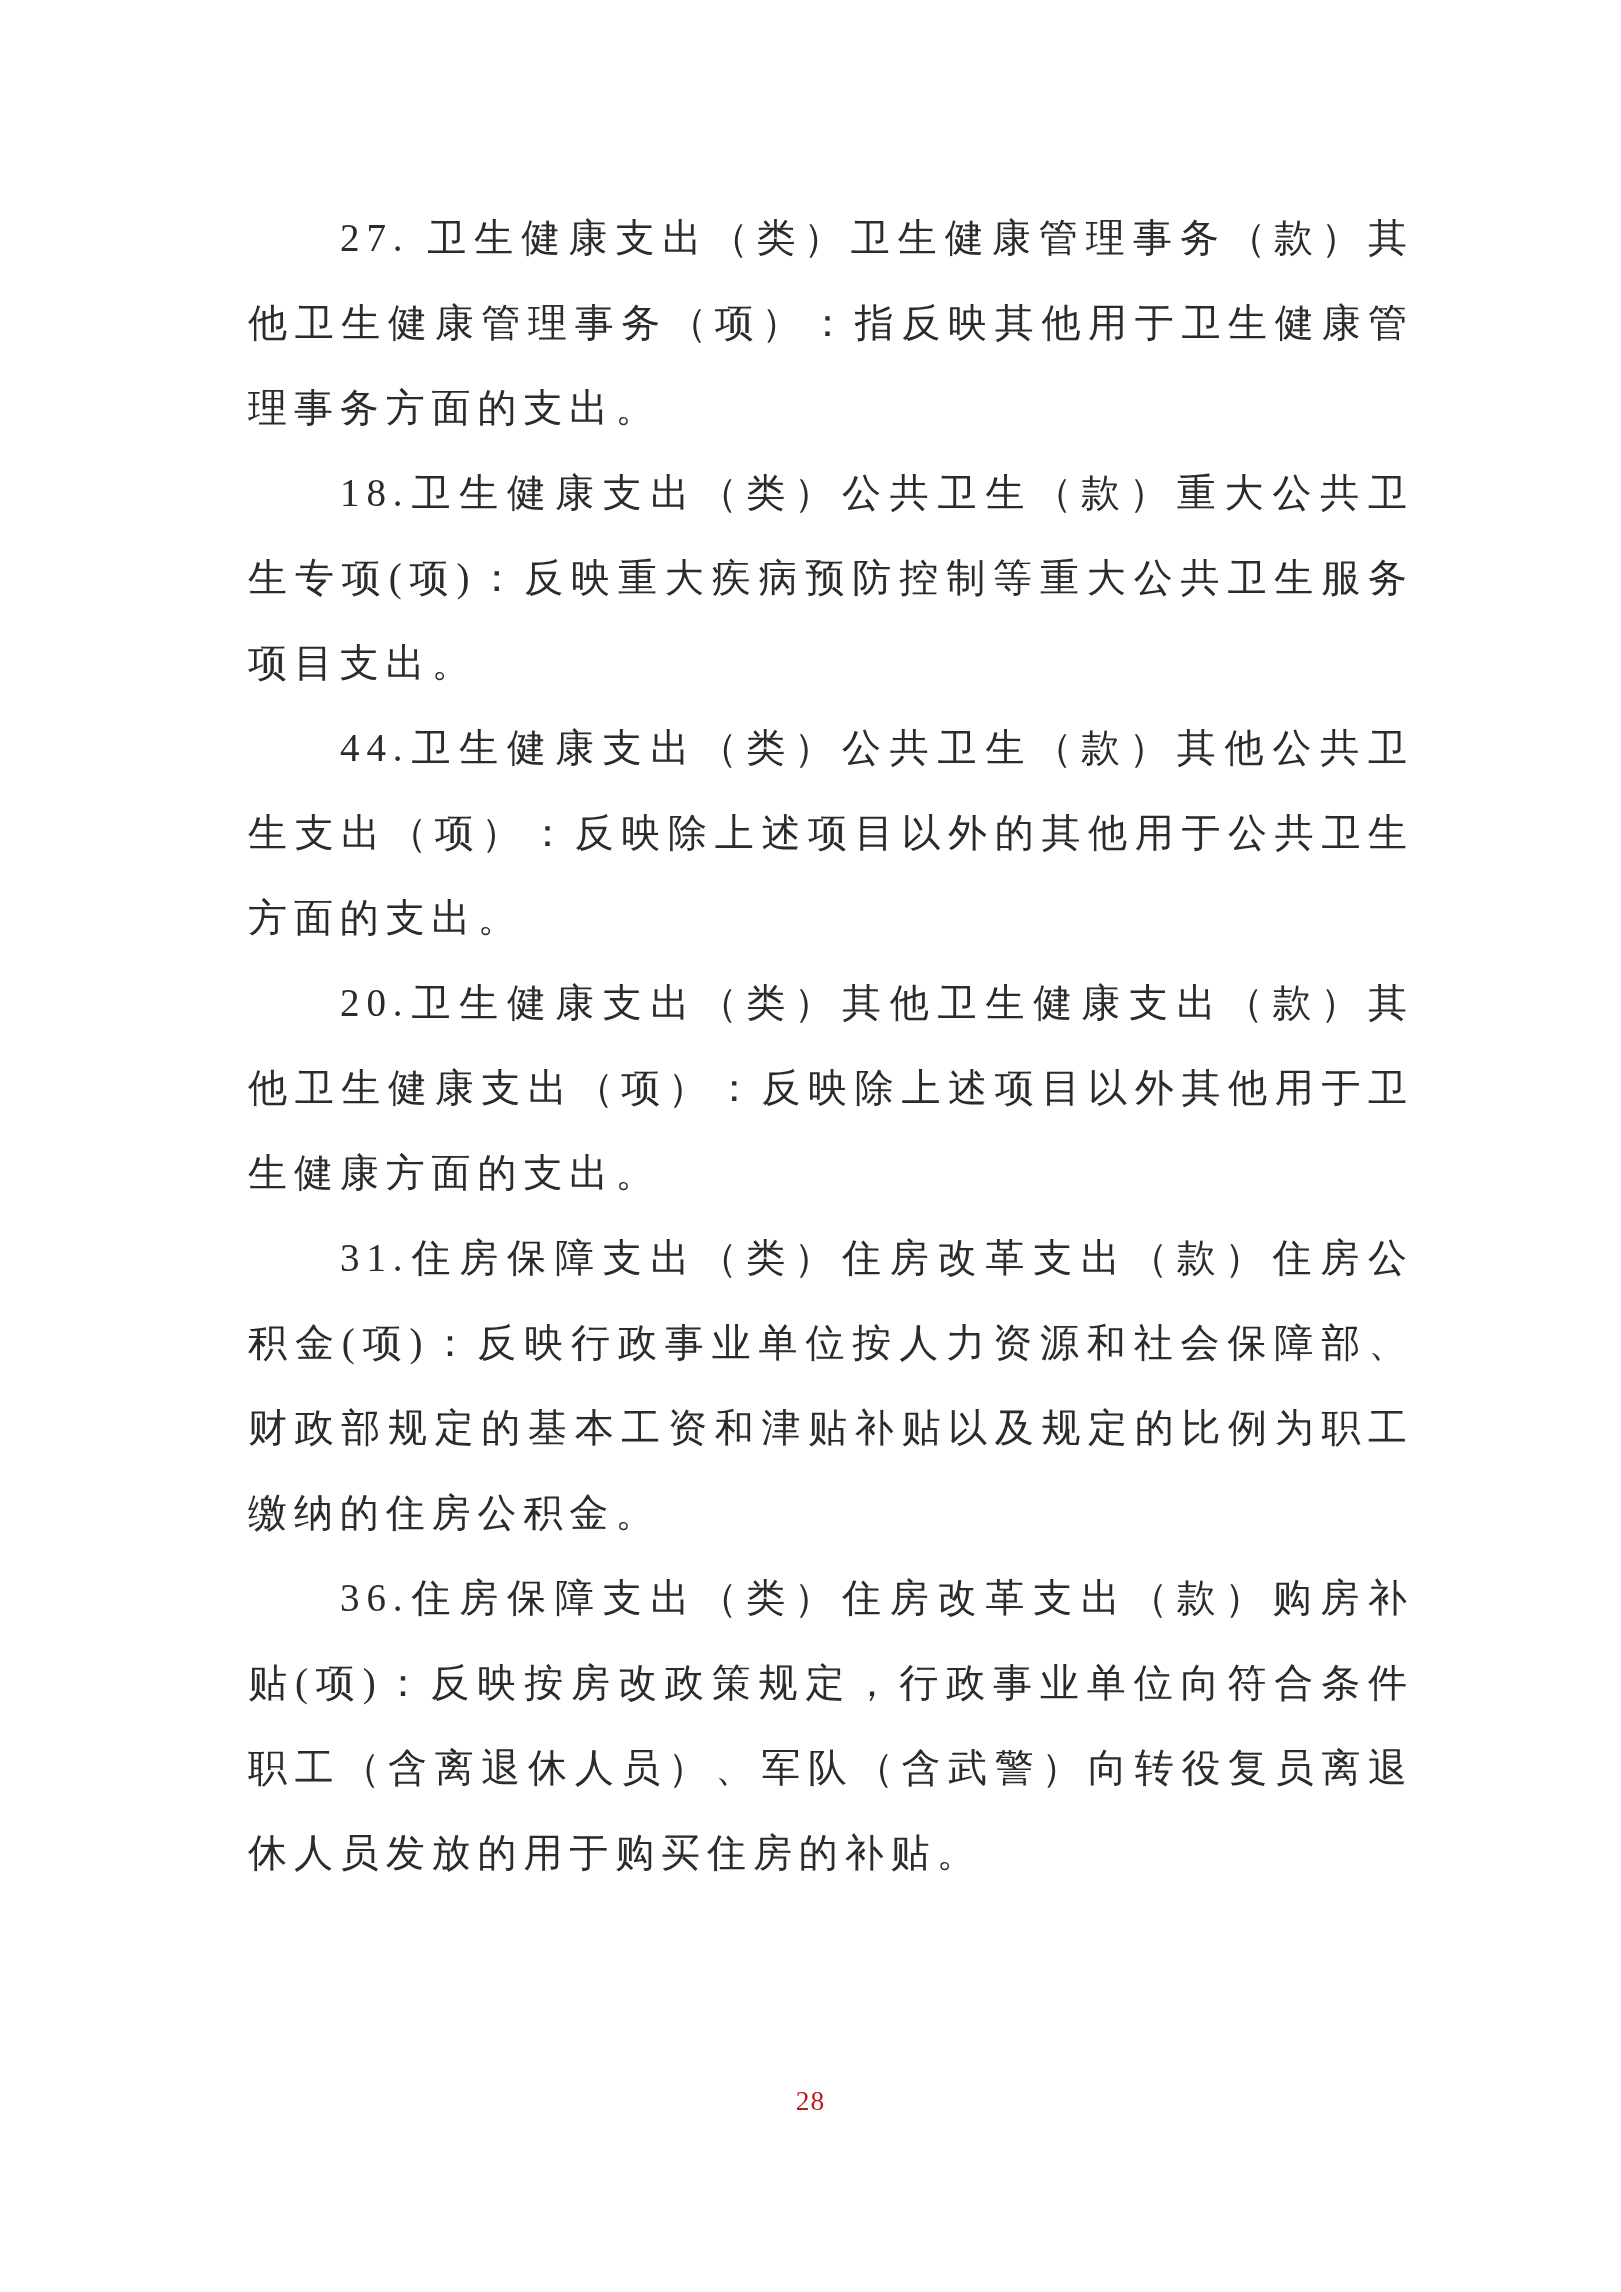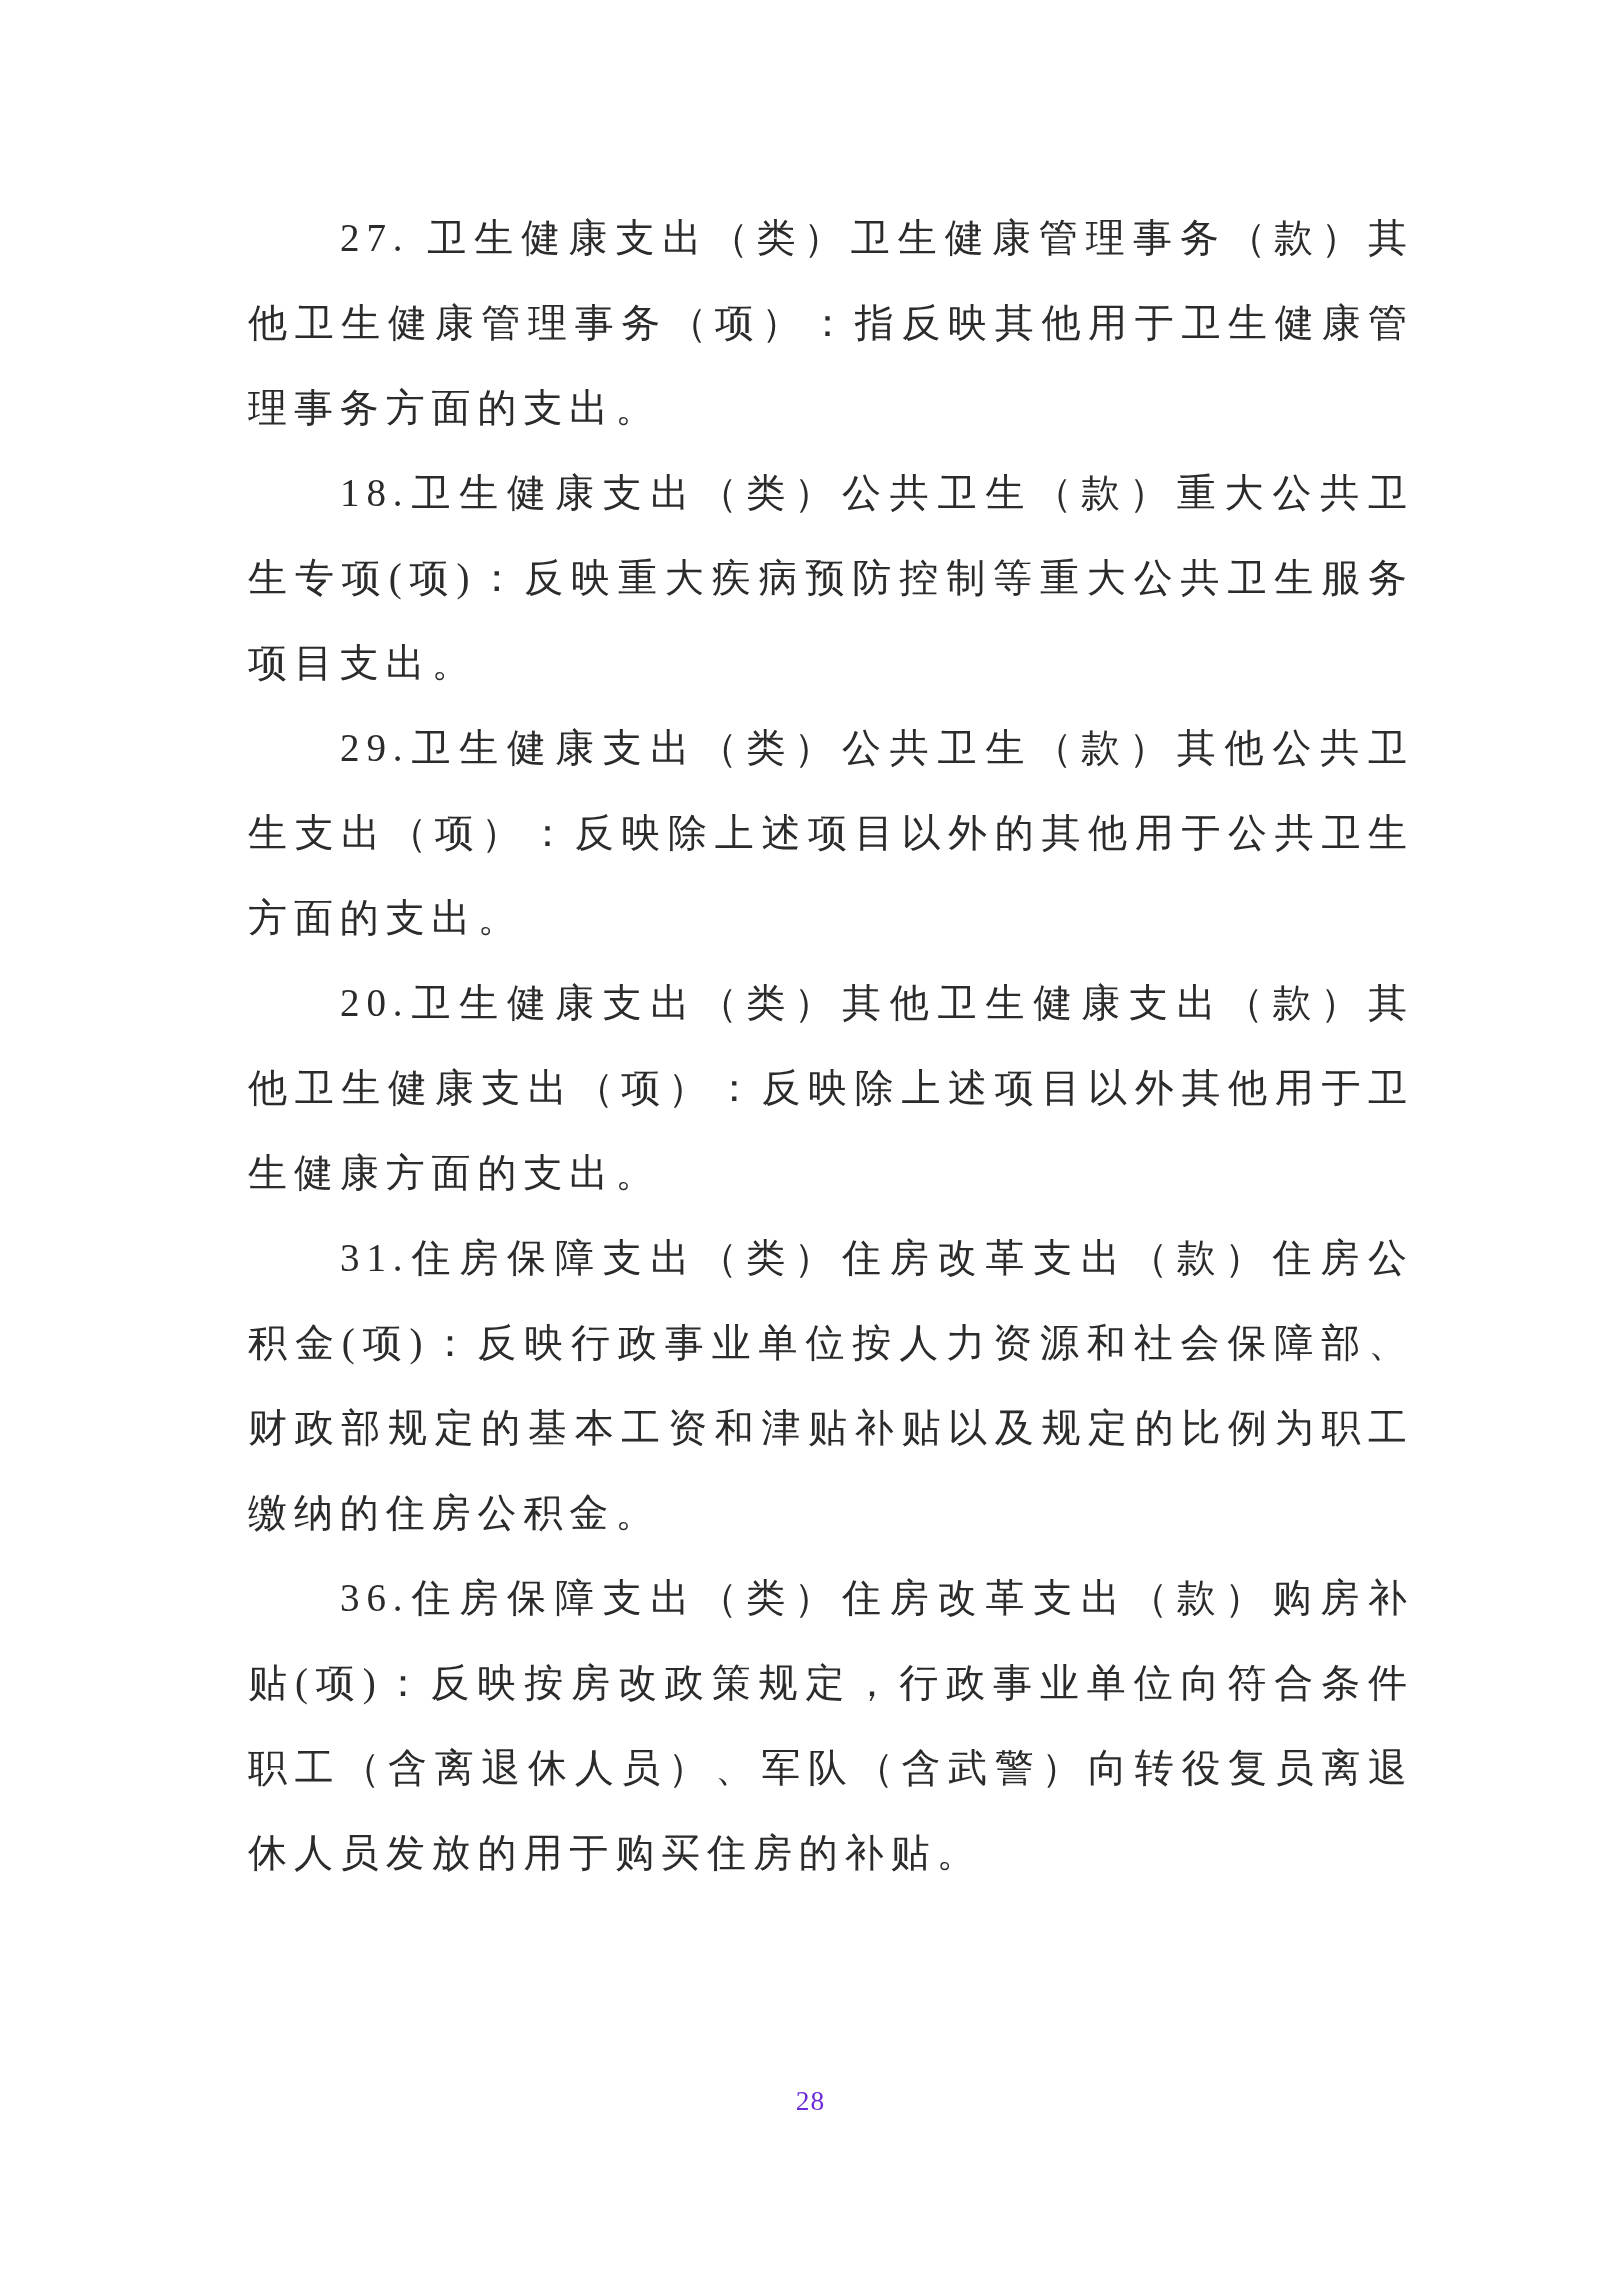--- a/index.html
+++ b/index.html
@@ -35,32 +35,32 @@
   .footer {
     position: absolute;
     top: 2086px;
     left: 0;
     width: 100%;
     text-align: center;
   }
   .page-num {
     font-size: 27.4px;
     letter-spacing: 1px;
-    color: #6d28d9;
+    color: #b91c1c;
     font-family: "Liberation Serif", "DejaVu Serif", serif;
   }
 </style>
 </head>
 <body>
 
 <div class="page">
   <main class="content">
     <p class="para">27. 卫生健康支出（类）卫生健康管理事务（款）其他卫生健康管理事务（项）：指反映其他用于卫生健康管理事务方面的支出。</p>
     <p class="para">18.卫生健康支出（类）公共卫生（款）重大公共卫生专项(项)：反映重大疾病预防控制等重大公共卫生服务项目支出。</p>
-    <p class="para">29.卫生健康支出（类）公共卫生（款）其他公共卫生支出（项）：反映除上述项目以外的其他用于公共卫生方面的支出。</p>
+    <p class="para">44.卫生健康支出（类）公共卫生（款）其他公共卫生支出（项）：反映除上述项目以外的其他用于公共卫生方面的支出。</p>
     <p class="para">20.卫生健康支出（类）其他卫生健康支出（款）其他卫生健康支出（项）：反映除上述项目以外其他用于卫生健康方面的支出。</p>
     <p class="para">31.住房保障支出（类）住房改革支出（款）住房公积金(项)：反映行政事业单位按人力资源和社会保障部、财政部规定的基本工资和津贴补贴以及规定的比例为职工缴纳的住房公积金。</p>
     <p class="para">36.住房保障支出（类）住房改革支出（款）购房补贴(项)：反映按房改政策规定，行政事业单位向符合条件职工（含离退休人员）、军队（含武警）向转役复员离退休人员发放的用于购买住房的补贴。</p>
   </main>
   <footer class="footer">
     <span class="page-num">28</span>
   </footer>
 </div>
 
 

